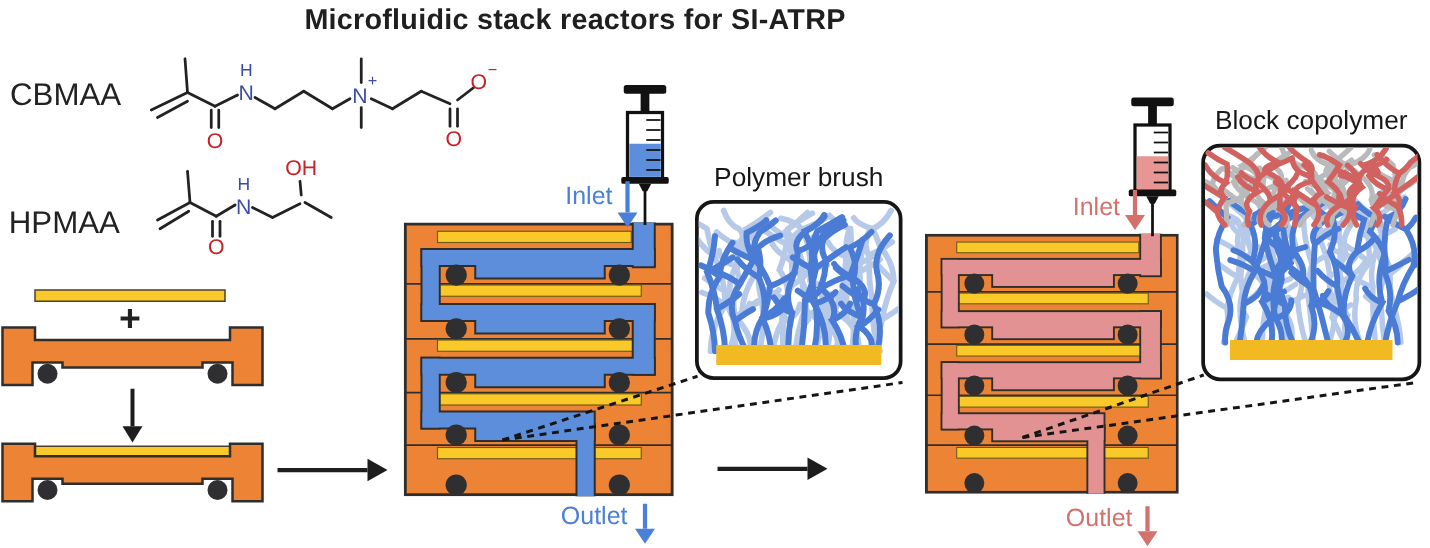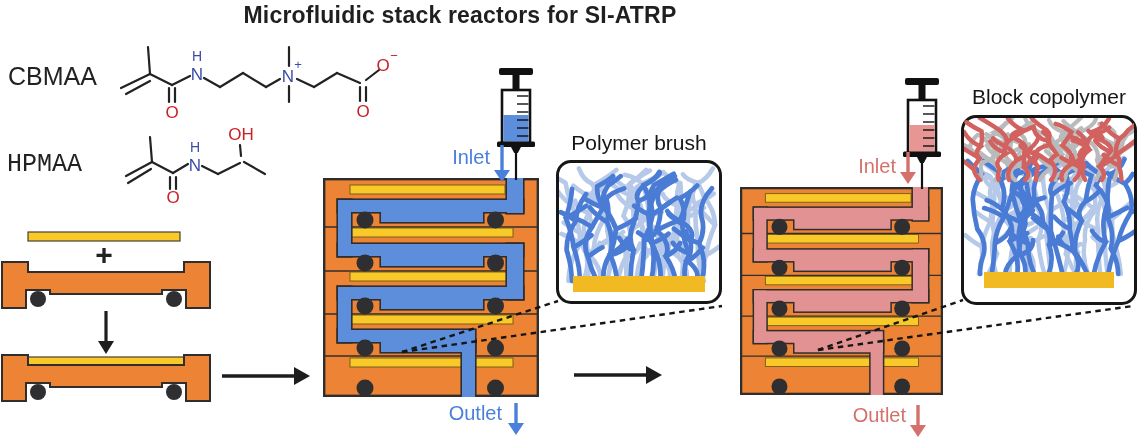--- a/index.html
+++ b/index.html
@@ -3,21 +3,21 @@
 <meta charset="utf-8">
 <style>
   html,body{margin:0;padding:0;background:#fff;}
   .canvas{position:relative;width:1144px;height:438px;background:#fff;overflow:hidden;
           font-family:"Liberation Sans", sans-serif;}
   .abs{position:absolute;}
   .title{position:absolute;left:0;top:2px;width:920px;text-align:center;
          font-size:23px;font-weight:600;color:#1f1f1f;letter-spacing:.2px;}
   .chem-label{position:absolute;font-size:25px;font-weight:400;color:#222;}
   #lbl-cbmaa{left:8px;top:62px;text-align:right;}
-  #lbl-hpmaa{left:7px;top:150px;font-family:Liberation Mono, monospace;}
+  #lbl-hpmaa{left:7px;top:164px;}
   #reactor1{left:323px;top:178px;z-index:1;}
   #reactor2{left:740px;top:187px;z-index:1;}
   #overlay{left:0;top:0;z-index:2;}
   .inset{position:absolute;background:#fff;border:3px solid #161616;border-radius:15px;z-index:3;box-sizing:border-box;}
   #inset-brush{left:556px;top:160px;width:166px;height:144px;}
   #inset-block{left:961px;top:115px;width:176px;height:190px;}
   .inset svg{display:block;margin:0;}
   .inset-label{position:absolute;text-align:center;font-size:21px;font-weight:500;color:#161616;z-index:4;}
   #lbl-brush{left:539px;top:131px;width:200px;}
   #lbl-block{left:949px;top:85px;width:200px;}

